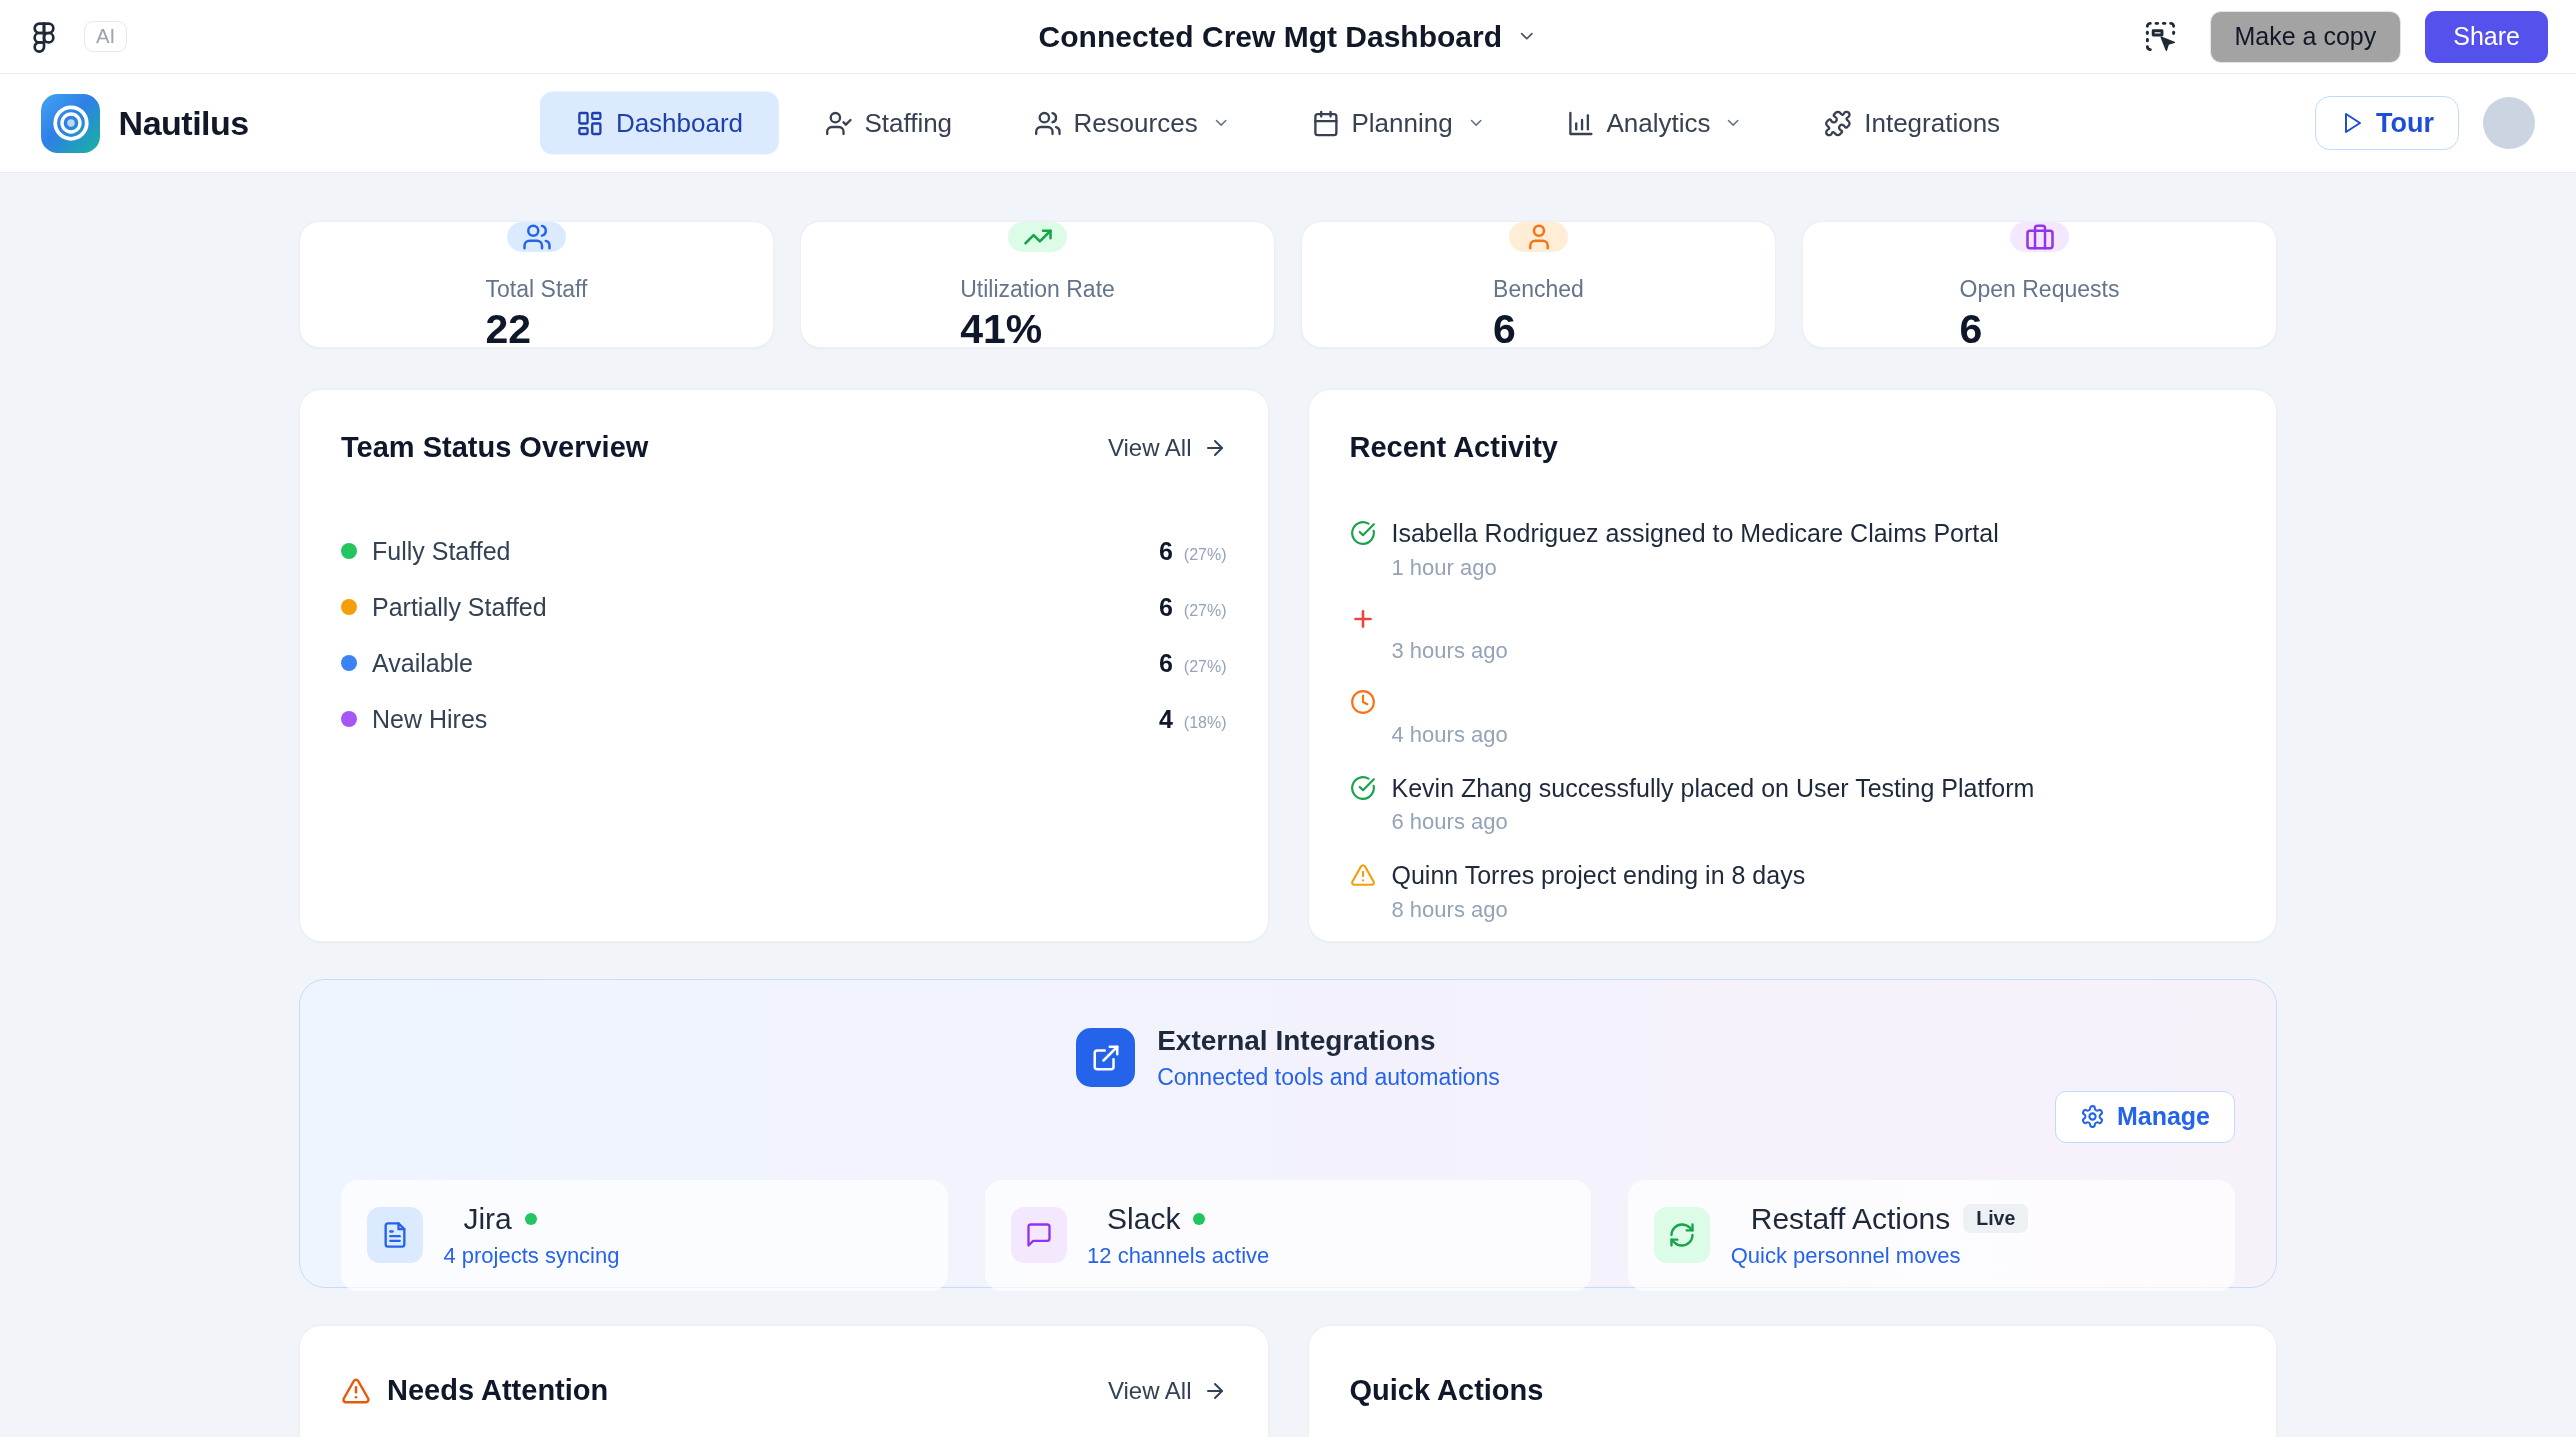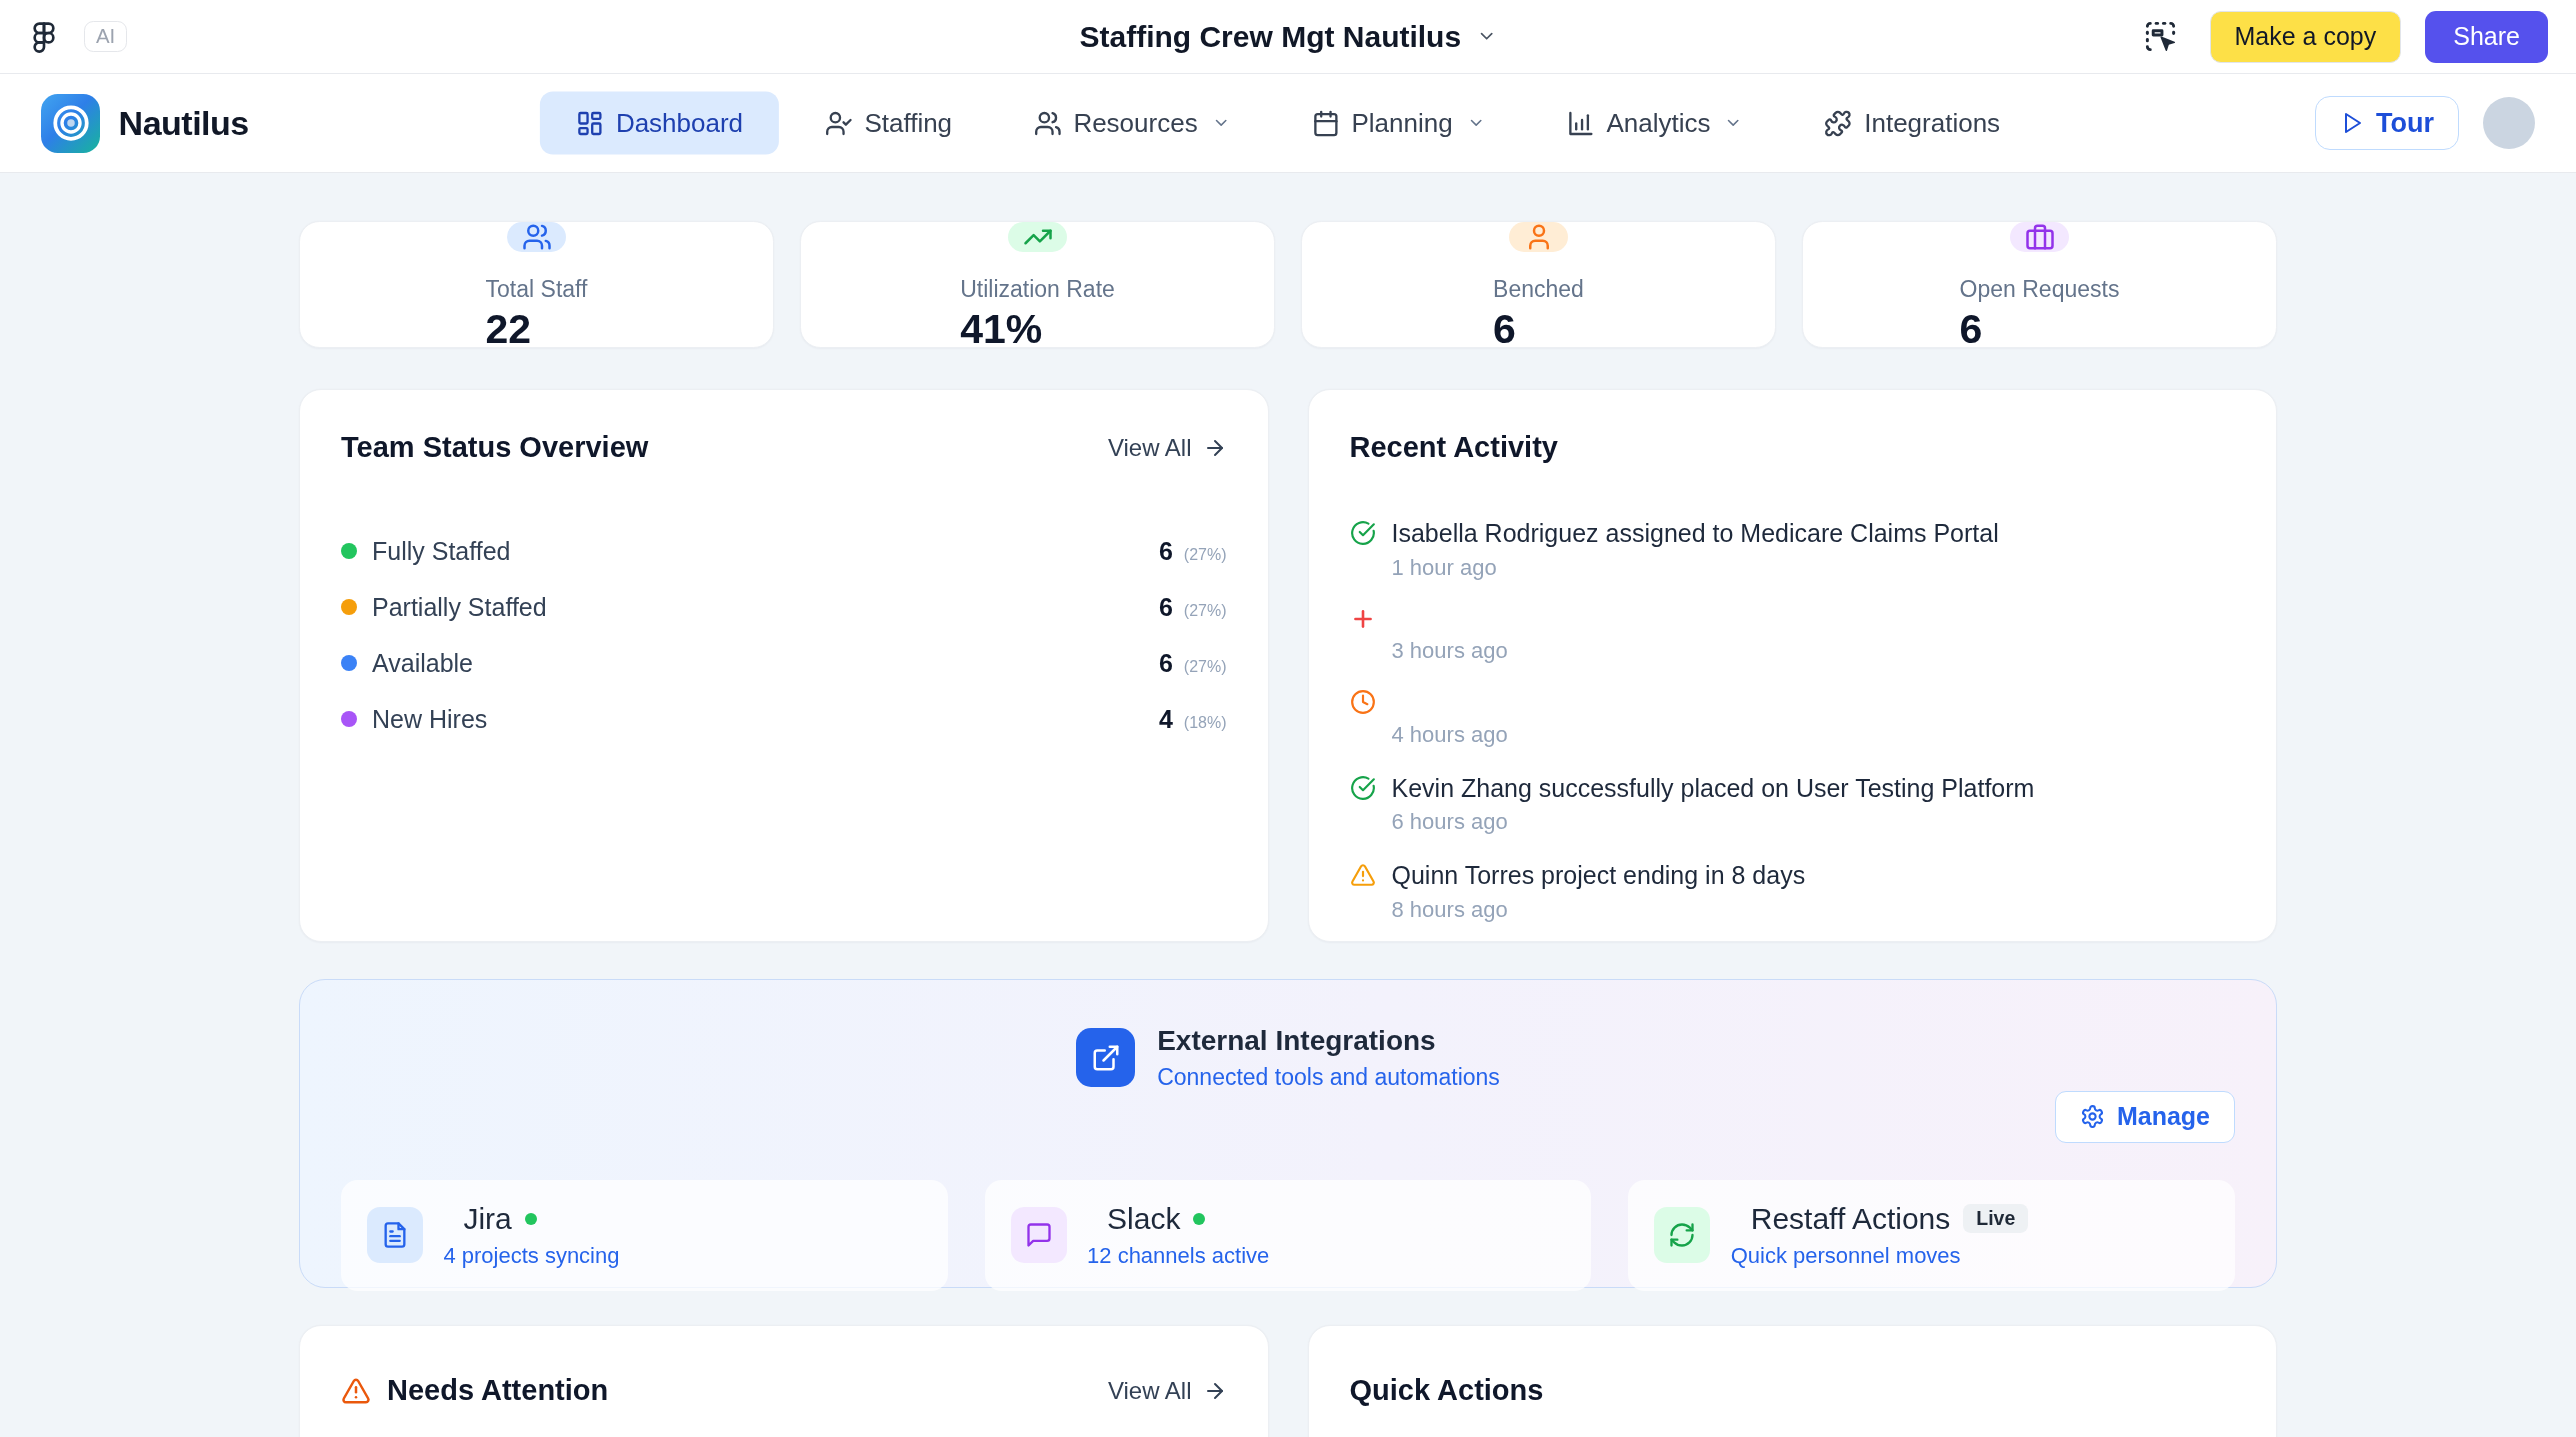--- a/index.html
+++ b/index.html
@@ -15,21 +15,21 @@
   .topbar-left { display:flex; align-items:center; gap:24px; }
   .figma-ic { color:#1F2937; }
   .ai-badge { border:0.9px solid #E5E7EB; color:#9CA3AF; font-size:20.4px; font-weight:500;
               border-radius:9.3px; padding:4.6px 11px; line-height:1; }
   .topbar-center { position:absolute; left:50%; top:50%; transform:translate(-50%,-50%);
                    display:flex; align-items:center; gap:15px; }
   .doc-title { font-size:30px; font-weight:600; color:#111827; }
   .title-chev { color:#4B5563; }
   .topbar-right { margin-left:auto; display:flex; align-items:center; gap:24px; }
   .select-ic { color:#1F2937; }
-  .btn-copy { background:#fde047; border:0.9px solid #E2E5EA; border-radius:11px; height:52px;
+  .btn-copy { background:#a3a3a3; border:0.9px solid #E2E5EA; border-radius:11px; height:52px;
               padding:0 24px; font-size:25px; font-weight:500; color:#111827;
               font-family:inherit; cursor:pointer;margin-left:8px; }
   .btn-share { background:#5551ED; border:none; border-radius:11px; height:52px;
                padding:0 28px; font-size:25px; font-weight:500; color:#FFFFFF;
                font-family:inherit; cursor:pointer; }
 
   
   .navbar { height:99px; background:#FFFFFF; border-bottom:0.9px solid #E8EAEE;
             display:flex; align-items:center; padding:0 41px; position:relative; }
   .brand { display:flex; align-items:center; gap:18.6px; }
@@ -257,21 +257,21 @@
 </svg>
 
 <header class="topbar">
   <div class="topbar-left">
     <svg class="ic figma-ic" width="32" height="32" viewBox="0 0 34 34">
         <use href="#i-figma"></use>
       </svg>
     <span class="ai-badge">AI</span>
   </div>
   <div class="topbar-center">
-    <span class="doc-title">Staffing Crew Mgt Nautilus</span>
+    <span class="doc-title">Connected Crew Mgt Dashboard</span>
     <svg class="ic title-chev" width="20.4" height="20.4" viewBox="0 0 22 22">
         <use href="#i-chevron-down"></use>
       </svg>
   </div>
   <div class="topbar-right">
     <svg class="ic select-ic" width="35" height="35" viewBox="0 0 38 38">
         <use href="#i-select"></use>
       </svg>
     <button class="btn-copy">Make a copy</button>
     <button class="btn-share">Share</button>

